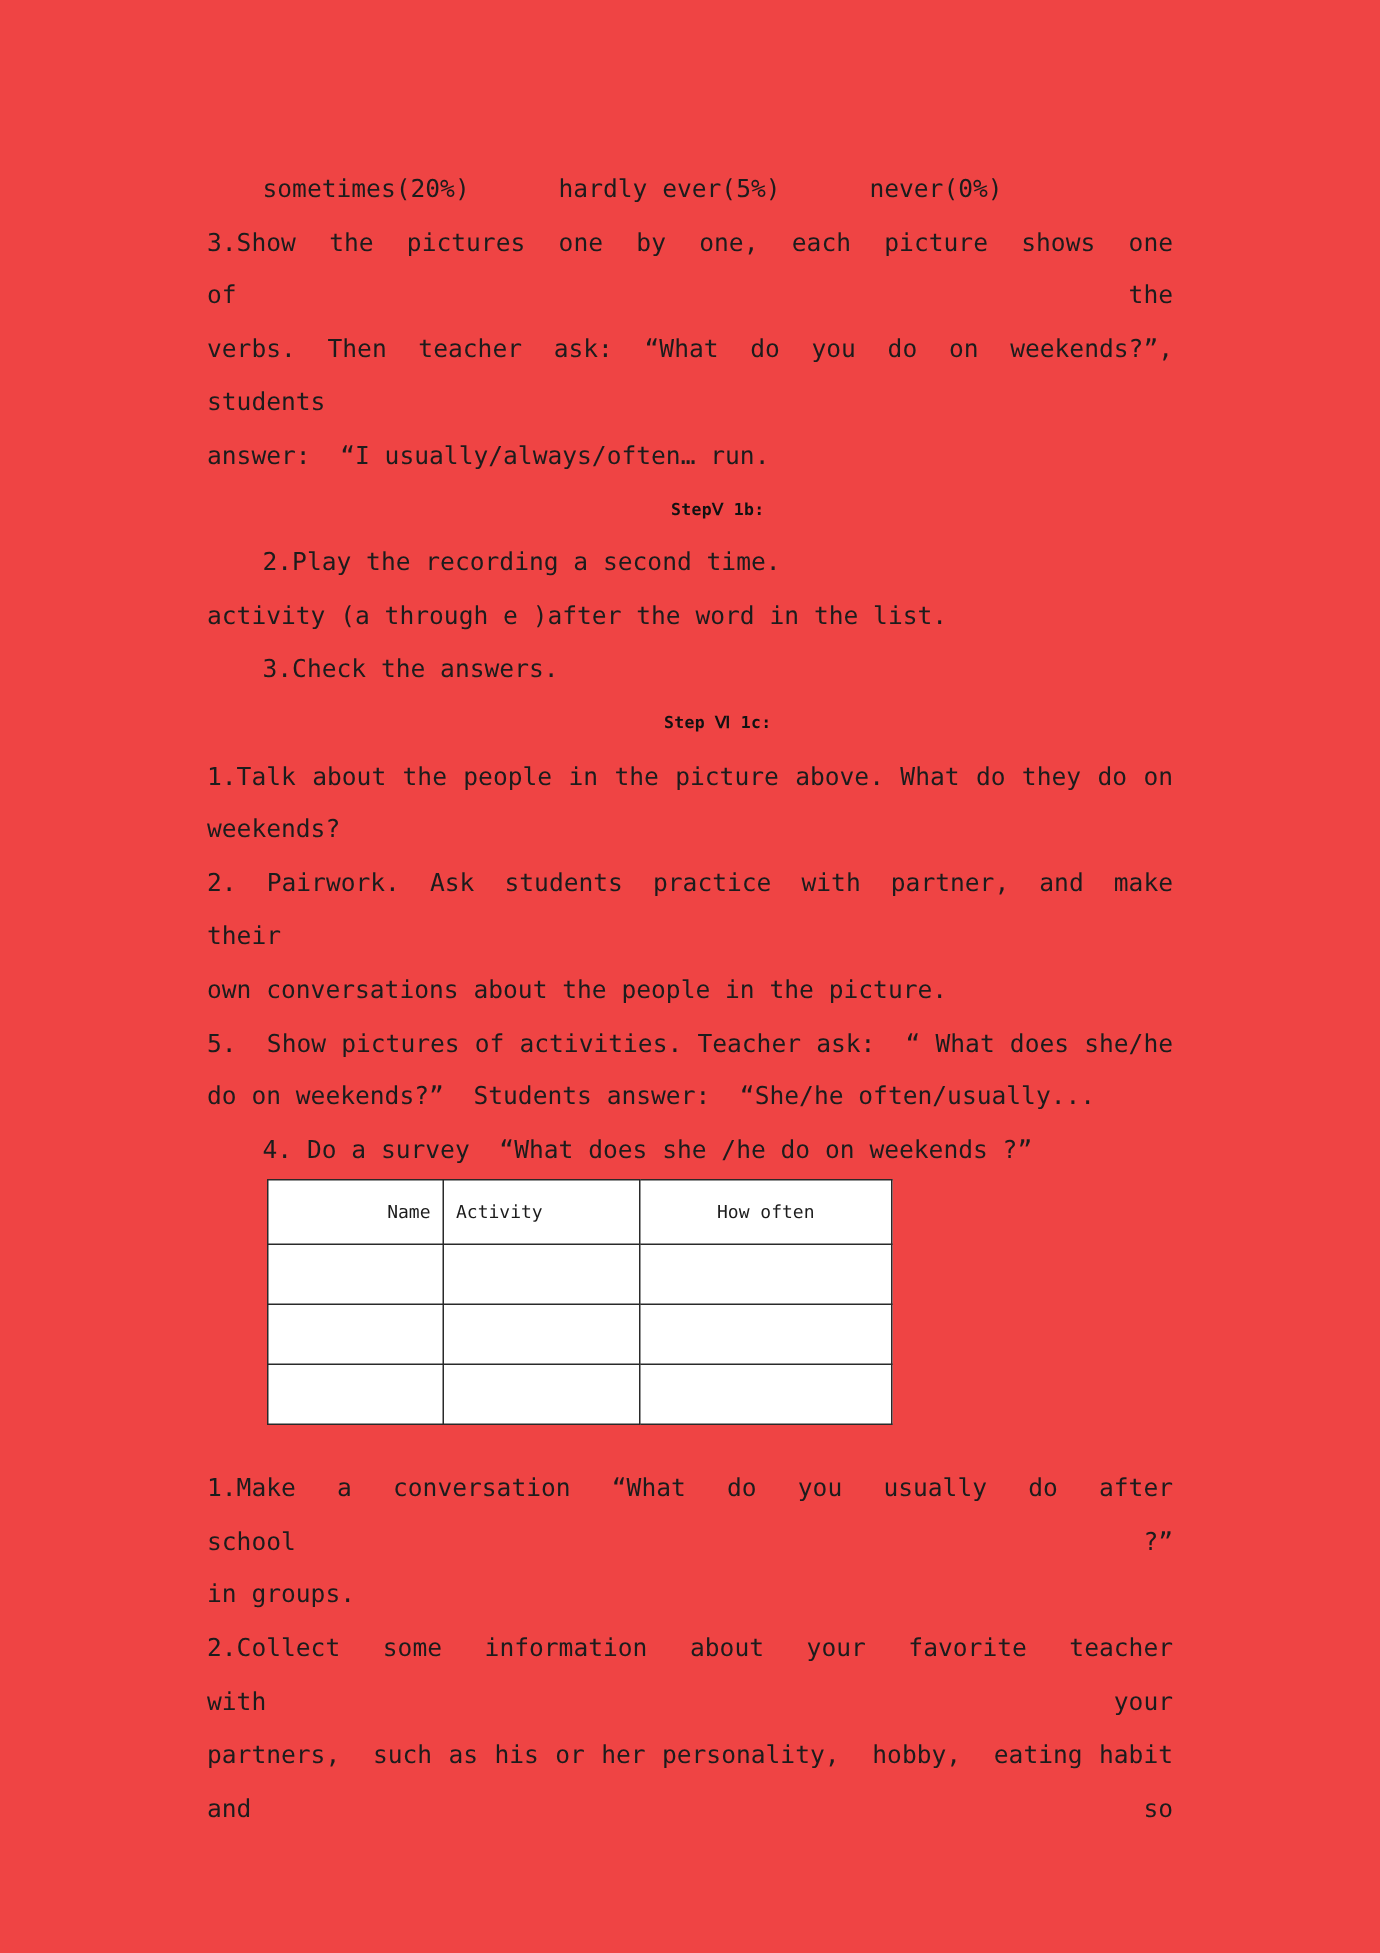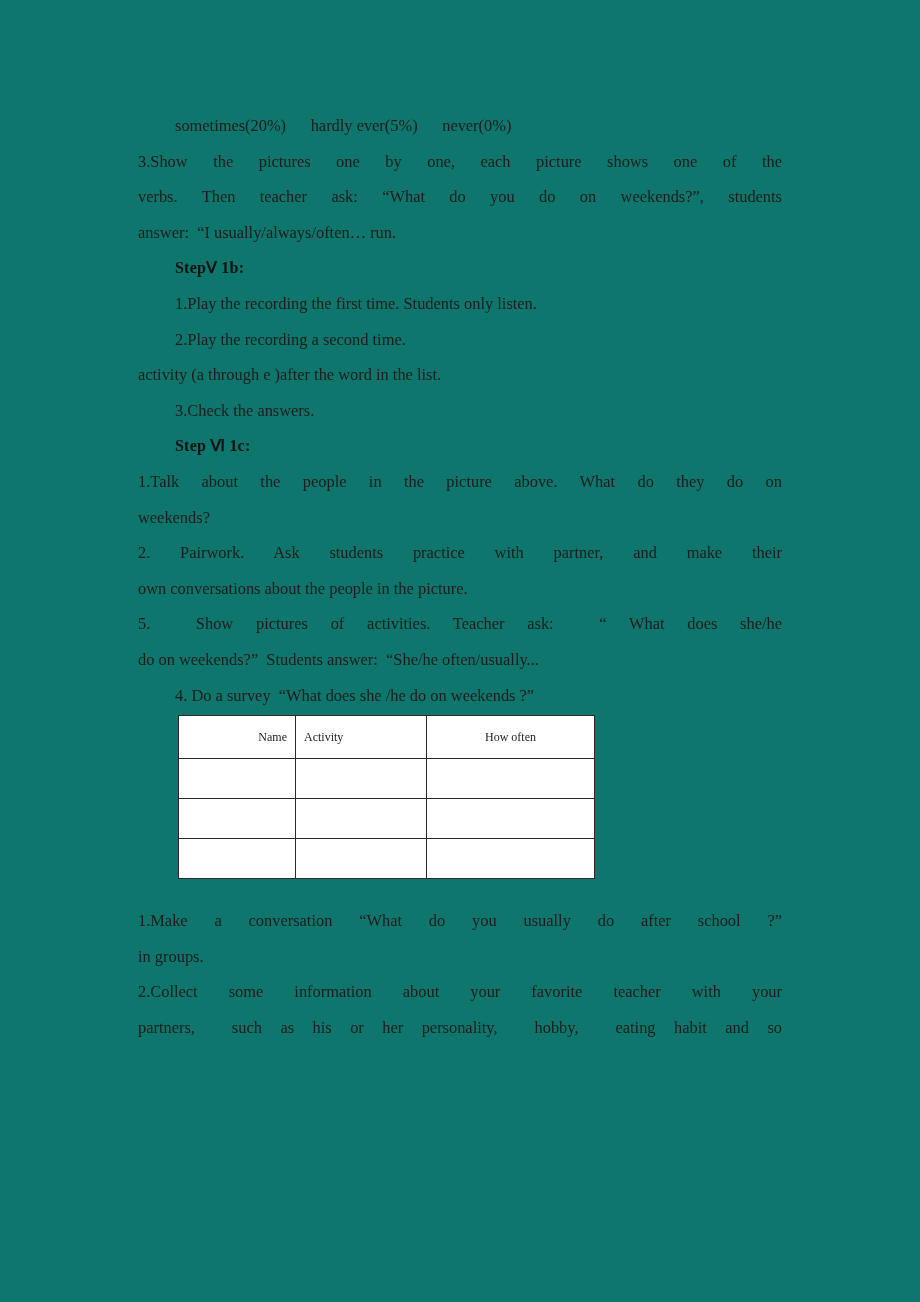--- a/index.html
+++ b/index.html
@@ -15,22 +15,21 @@
     color: #1a1a1a;
     overflow: hidden;
   }
 
   .page {
     position: absolute;
     left: 0;
     top: 0;
     width: 920px;
     height: 1302px;
-    background: #0f766e;
-    font-family: Liberation Serif, serif;
+    background: #ef4444;
   }
 
   .body-col {
     position: absolute;
     left: 138px;
     top: 108px;
     width: 644px;
   }
 
   
@@ -53,25 +52,26 @@
     text-align-last: left;
   }
 
   .indent {
     text-indent: 0;
     padding-left: 37px;
   }
 
   .heading {
     font-weight: bold;
-    font-size: 16px;
+    font-size: 11px;
     line-height: 35.6px;
     padding-left: 37px;
     color: #111111;
     letter-spacing: 0.2px;
+    text-align: center;
   }
 
   
   .spaced-line {
     padding-left: 37px;
     white-space: pre;
   }
 
   
   .survey-table-wrap {
@@ -106,21 +106,20 @@
   <div class="body-col">
 
     <div class="ln spaced-line">sometimes(20%)      hardly ever(5%)      never(0%)</div>
 
     <div class="ln just">3.Show  the  pictures  one  by  one,  each  picture  shows  one  of  the</div>
     <div class="ln just">verbs.  Then  teacher  ask:  “What  do  you  do  on  weekends?”,  students</div>
     <div class="ln lastline">answer:  “I usually/always/often… run.</div>
 
     <div class="heading">StepⅤ 1b:</div>
 
-    <div class="ln indent">1.Play the recording the first time. Students only listen.</div>
     <div class="ln indent">2.Play the recording a second time.</div>
 
     <div class="ln lastline">activity (a through e )after the word in the list.</div>
 
     <div class="ln indent">3.Check the answers.</div>
 
     <div class="heading">Step Ⅵ 1c:</div>
 
     <div class="ln just">1.Talk about the people in the picture above. What do they do on</div>
     <div class="ln lastline">weekends?</div>

